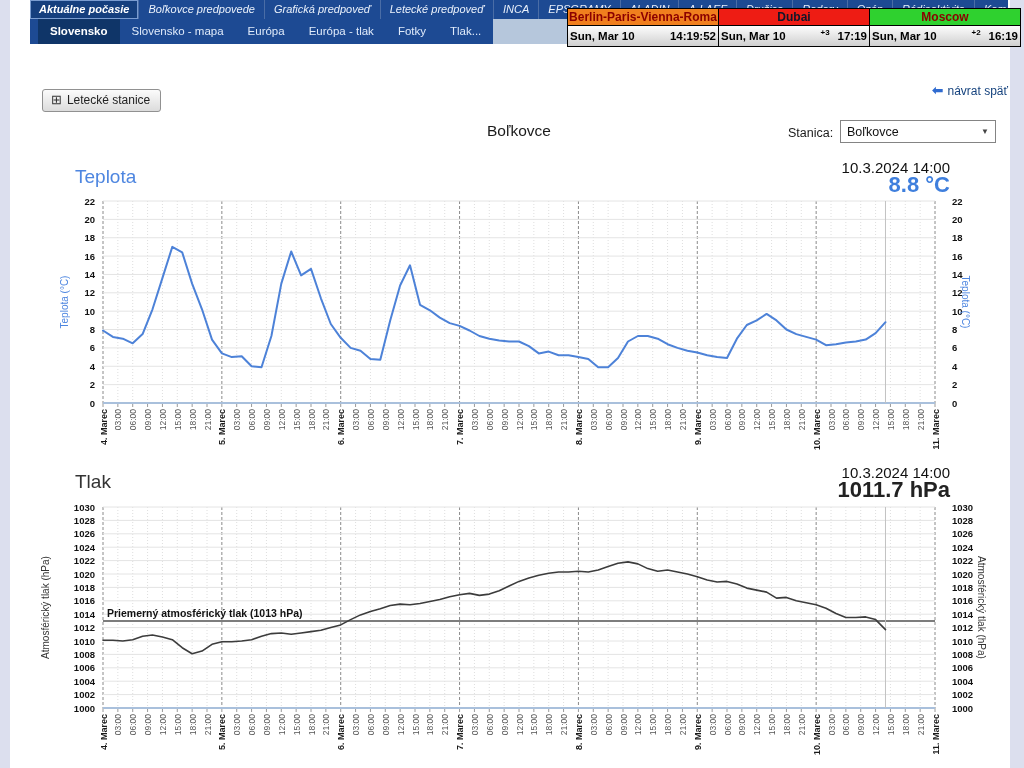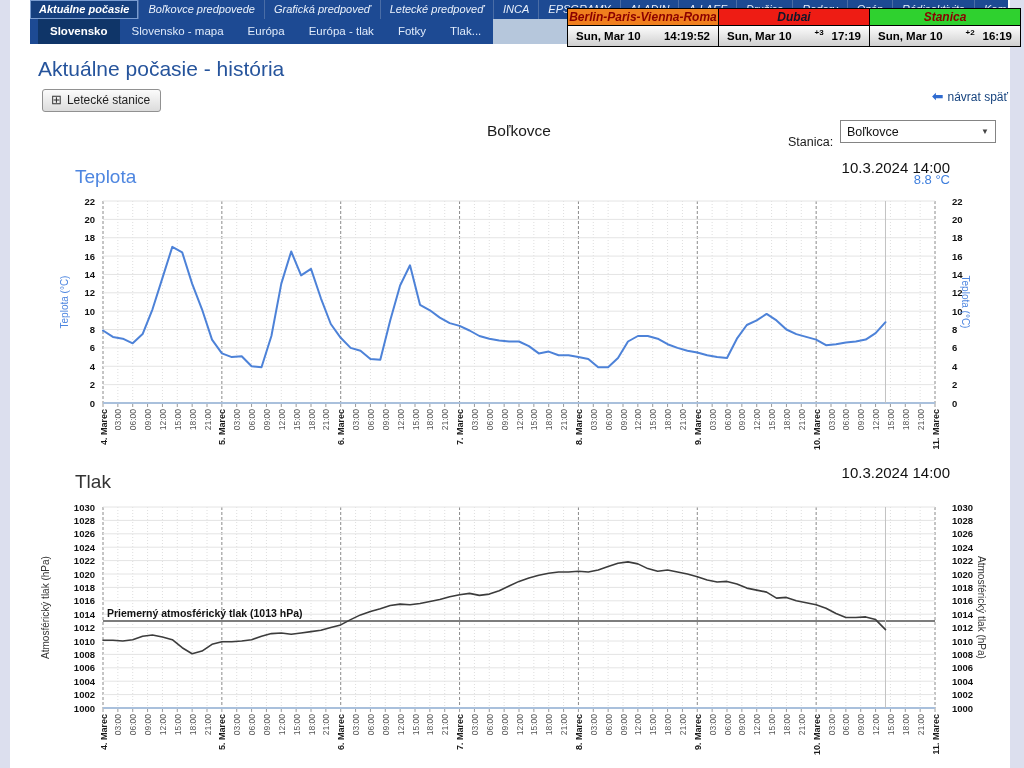--- a/index.html
+++ b/index.html
@@ -32,61 +32,61 @@
     white-space:nowrap;cursor:pointer;
   }
   .tab2.active{background:#0f3568;font-weight:bold;color:#fff;}
   .nav2-filler{flex:1;background:#b6c7dc;}
 
   
   #clocks{position:absolute;left:558px;top:8px;display:flex;}
   .clock{width:150px;border:1px solid #000;margin-left:-1px;background:#fff;}
   .clock-header{
     height:16px;line-height:16px;text-align:center;
-    font-style:italic;font-weight:bold;font-size:12px;
+    font-weight:bold;font-size:12px;
     border-bottom:1px solid #000;
   }
   .clock-body{
     height:20px;background:linear-gradient(#fdfdfd,#cfcfcf);
-    display:flex;align-items:center;padding:0 8px;
+    display:flex;align-items:center;padding:0 2px;
     font-weight:bold;font-size:11.5px;color:#000;
   }
   .clock-spacer{flex:1;}
   .clock-offset{font-size:8px;position:relative;top:-4px;margin-right:8px;font-weight:bold;}
 
   
   #page-title{position:absolute;left:28px;top:57px;font-size:21px;font-weight:normal;color:#26549c;margin:0;}
   #all-stations-btn{
     position:absolute;left:32px;top:89px;
     display:inline-flex;align-items:center;gap:5px;
     background:linear-gradient(#fbfbfb,#dcdcdc);
     border:1px solid #919191;border-radius:3px;
     padding:3px 10px 4px 8px;font-size:12px;color:#222;cursor:pointer;
     font-family:"Liberation Sans",sans-serif;
   }
   #all-stations-btn .tbl-icon{font-size:13px;color:#333;line-height:12px;}
   #back-link{
-    position:absolute;left:848px;top:88px;width:150px;text-align:right;
+    position:absolute;left:848px;top:82px;width:150px;text-align:right;
     font-size:12px;color:#16437e;cursor:pointer;text-decoration:none;
   }
   #back-link .arrow{color:#2f6bd0;font-weight:bold;font-size:14px;margin-right:4px;font-family:"DejaVu Sans",sans-serif;}
 
   #station-title{position:absolute;left:409px;top:122px;width:200px;text-align:center;font-size:15.5px;color:#1a1a1a;}
-  #station-label{position:absolute;left:778px;top:126px;font-size:12.5px;color:#1a1a1a;margin-top:9px;}
+  #station-label{position:absolute;left:778px;top:126px;font-size:12.5px;color:#1a1a1a;}
   #station-select{
     position:absolute;left:830px;top:120px;width:156px;height:23px;
     border:1px solid #848484;background:#fff;display:flex;align-items:center;
     padding:0 6px;font-size:12.5px;color:#111;box-sizing:border-box;cursor:pointer;
   }
   #station-select .sel-arrow{margin-left:auto;font-size:8px;color:#444;}
 
   
   .chart-title{position:absolute;left:65px;font-size:19px;}
   .chart-datetime{position:absolute;left:730px;width:210px;text-align:right;font-size:15px;color:#111;}
-  .chart-value{position:absolute;left:730px;width:210px;text-align:right;font-size:13px;font-weight:normal;}
+  .chart-value{position:absolute;left:730px;width:210px;text-align:right;font-size:22px;font-weight:bold;}
 
   svg{position:absolute;overflow:visible;}
   .ylab{font-size:9.5px;font-weight:bold;fill:#111;font-family:"Liberation Sans",sans-serif;}
   .xday{font-size:9px;font-weight:bold;fill:#1a1a1a;font-family:"Liberation Sans",sans-serif;}
   .xtime{font-size:8.5px;fill:#555;font-family:"Liberation Sans",sans-serif;}
   .axtitle{font-size:10px;font-family:"Liberation Sans",sans-serif;}
   .meanlab{font-size:10.5px;font-weight:bold;fill:#111;font-family:"Liberation Sans",sans-serif;}
 </style>
 <title>Aktuálne počasie - história</title></head>
 <body>
@@ -130,31 +130,30 @@
       <div class="clock">
         <div class="clock-header" style="background: rgb(238, 28, 20); color: #0f172a;">Dubai</div>
         <div class="clock-body">
           <span>Sun, Mar 10</span>
           <span class="clock-spacer"></span>
           <span class="clock-offset">+3</span>
           <span>17:19</span>
         </div>
       </div>
       <div class="clock">
-        <div class="clock-header" style="background: rgb(47, 209, 47); color: rgb(139, 0, 0);">Stanica</div>
+        <div class="clock-header" style="background: rgb(47, 209, 47); color: rgb(139, 0, 0);">Moscow</div>
         <div class="clock-body">
           <span>Sun, Mar 10</span>
           <span class="clock-spacer"></span>
           <span class="clock-offset">+2</span>
           <span>16:19</span>
         </div>
       </div>
     </div>
 
-  <h1 id="page-title">Aktuálne počasie - história</h1>
 
   <button id="all-stations-btn">
     <span class="tbl-icon">⊞</span>
     <span>Letecké stanice</span>
   </button>
 
   <a id="back-link">
     <span class="arrow">⬅</span><span>návrat späť</span>
   </a>
 
@@ -377,20 +376,21 @@
       <text x="55" y="9.5" text-anchor="end" class="ylab">22</text>
       <text x="912" y="9.5" text-anchor="start" class="ylab">22</text>
       <text transform="translate(28,107) rotate(-90)" text-anchor="middle" class="axtitle" fill="#4e86e0">Teplota (°C)</text>
       <text transform="translate(922,107) rotate(90)" text-anchor="middle" class="axtitle" fill="#4e86e0">Teplota (°C)</text>
       <line x1="845.4761904761905" x2="845.4761904761905" y1="6" y2="208" stroke="#c2c2c2"></line>
       <polyline points="63.0,135.5 72.9,141.9 82.8,143.7 92.7,148.3 102.6,139.1 112.5,114.3 122.4,83.1 132.3,51.9 142.2,57.4 152.1,88.6 162.0,114.3 172.0,144.6 181.9,158.4 191.8,162.1 201.7,161.2 211.6,171.3 221.5,172.2 231.4,141.0 241.3,88.6 251.2,56.5 261.1,80.4 271.0,73.9 280.9,103.3 290.8,129.0 300.7,142.8 310.6,152.9 320.5,155.7 330.4,163.9 340.3,164.8 350.2,125.4 360.1,90.5 370.0,70.3 380.0,109.8 389.9,115.3 399.8,122.6 409.7,128.1 419.6,130.9 429.5,135.5 439.4,141.0 449.3,143.7 459.2,145.6 469.1,146.5 479.0,146.5 488.9,151.1 498.8,158.4 508.7,156.6 518.6,160.3 528.5,160.3 538.4,162.1 548.3,163.9 558.2,172.2 568.1,172.2 578.0,163.0 588.0,146.5 597.9,141.0 607.8,141.0 617.7,143.7 627.6,149.2 637.5,152.9 647.4,155.7 657.3,157.5 667.2,160.3 677.1,162.1 687.0,163.0 696.9,143.7 706.8,130.0 716.7,125.4 726.6,118.9 736.5,125.4 746.4,134.5 756.3,139.1 766.2,141.9 776.1,144.6 786.0,150.2 796.0,149.2 805.9,147.4 815.8,146.5 825.7,144.6 835.6,138.2 845.5,127.2" fill="none" stroke="#4d82d8" stroke-width="2" stroke-linejoin="round" stroke-linecap="round"></polyline>
     </svg>
 
   <div class="chart-title" id="p-title" style="top: 471px; color: rgb(51, 51, 51);">Tlak</div>
   <div class="chart-datetime" style="top:464px">10.3.2024 14:00</div>
+  <div class="chart-value" id="p-value" style="top: 477px; color: rgb(34, 34, 34);">1011.7 hPa</div>
   <svg id="pres-svg" style="left:30px;top:500px" width="950" height="268">
       <line x1="63" x2="63" y1="7" y2="208" stroke="#8a8a8a" stroke-width="1" stroke-dasharray="3,2"></line>
       <line x1="63" x2="63" y1="208" y2="212" stroke="#9a9a9a"></line>
       <text transform="translate(66.5,214) rotate(-90)" text-anchor="end" class="xday">4. Marec</text>
       <line x1="77.85714285714286" x2="77.85714285714286" y1="7" y2="208" stroke="#dedede" stroke-width="1" stroke-dasharray="1,2"></line>
       <line x1="77.85714285714286" x2="77.85714285714286" y1="208" y2="212" stroke="#9a9a9a"></line>
       <text transform="translate(81.35714285714286,214) rotate(-90)" text-anchor="end" class="xtime">03:00</text>
       <line x1="92.71428571428571" x2="92.71428571428571" y1="7" y2="208" stroke="#dedede" stroke-width="1" stroke-dasharray="1,2"></line>
       <line x1="92.71428571428571" x2="92.71428571428571" y1="208" y2="212" stroke="#9a9a9a"></line>
       <text transform="translate(96.21428571428571,214) rotate(-90)" text-anchor="end" class="xtime">06:00</text>

